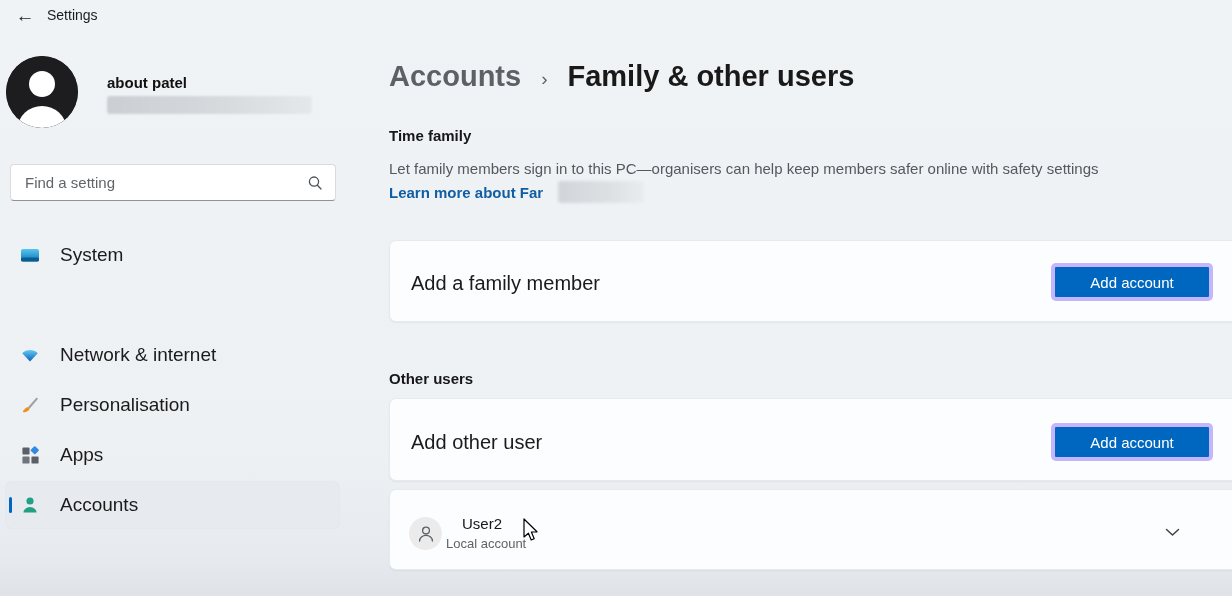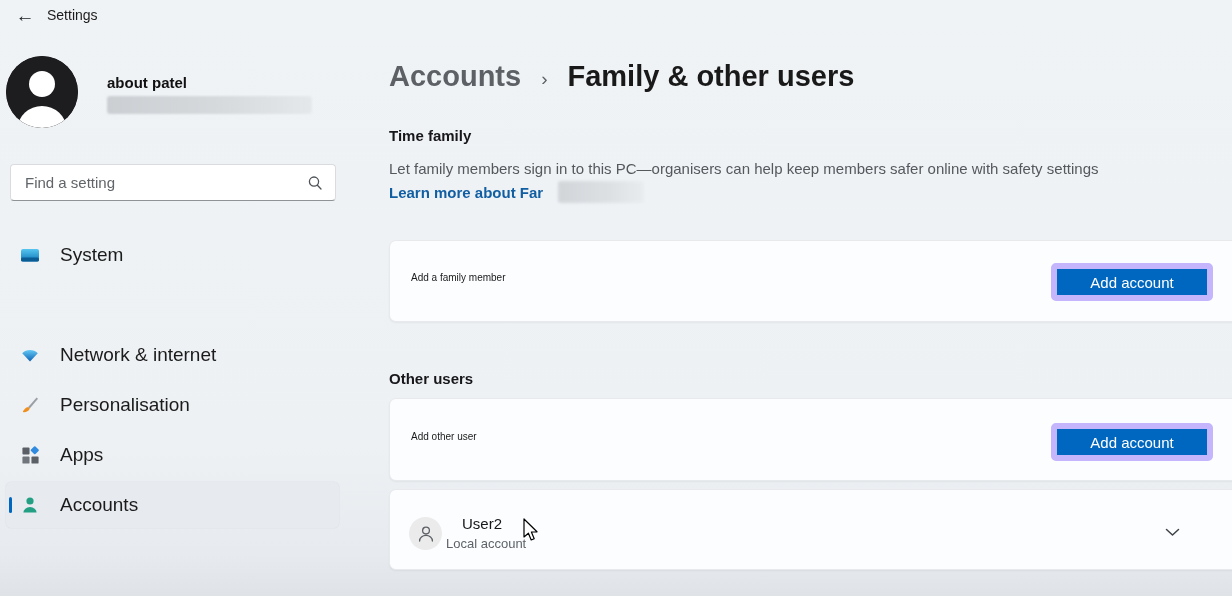--- a/index.html
+++ b/index.html
@@ -43,22 +43,22 @@
   .crumb-current { font-size:29px; font-weight:600; color:#191919; }
 
   .sec-heading { position:absolute; left:389px; font-size:15px; font-weight:700; color:#17171a; }
   .family-desc { position:absolute; left:389px; top:160px; width:830px; font-size:15px; color:#55585d; }
   .family-link { position:absolute; left:389px; top:184px; font-size:15px; font-weight:700; color:#115ea3; cursor:default; }
   .link-redacted { position:absolute; left:558px; top:181px; width:86px; height:22px; border-radius:3px;
     background:linear-gradient(90deg,#cfd2d6 0%, #dcdfe2 60%, #e9ecef 100%); filter:blur(1.5px); opacity:.9; }
 
   .card { position:absolute; left:389px; width:850px; background:#fbfdfe; border:1px solid #e7e9ec;
     border-radius:7px; box-shadow:0 1px 2px rgba(0,0,0,.05); }
-  .card-label { position:absolute; left:21px; font-size:10px; color:#1b1b1b; }
-  .btn-primary { position:absolute; width:162px; height:38px; background:#0067c0; border:6px solid #c4b5fd;
+  .card-label { position:absolute; left:21px; font-size:20px; color:#1b1b1b; }
+  .btn-primary { position:absolute; width:162px; height:38px; background:#0067c0; border:4px solid #c4b5fd;
     border-radius:5px; color:#fff; font-size:15px; display:flex; align-items:center; justify-content:center; cursor:default;
     font-family:"Liberation Sans", sans-serif; }
 
   .user-avatar { position:absolute; left:19px; top:27px; width:33px; height:33px; border-radius:50%; background:#ebebec;
     display:flex; align-items:center; justify-content:center; }
   .user-name { position:absolute; left:72px; top:25px; font-size:15px; color:#17171a; }
   .user-detail { position:absolute; left:56px; top:46px; font-size:13px; color:#5f6368; }
   .row-chevron { position:absolute; left:775px; top:33px; }
 
   .cursor { position:absolute; left:523px; top:518px; z-index:10; }

